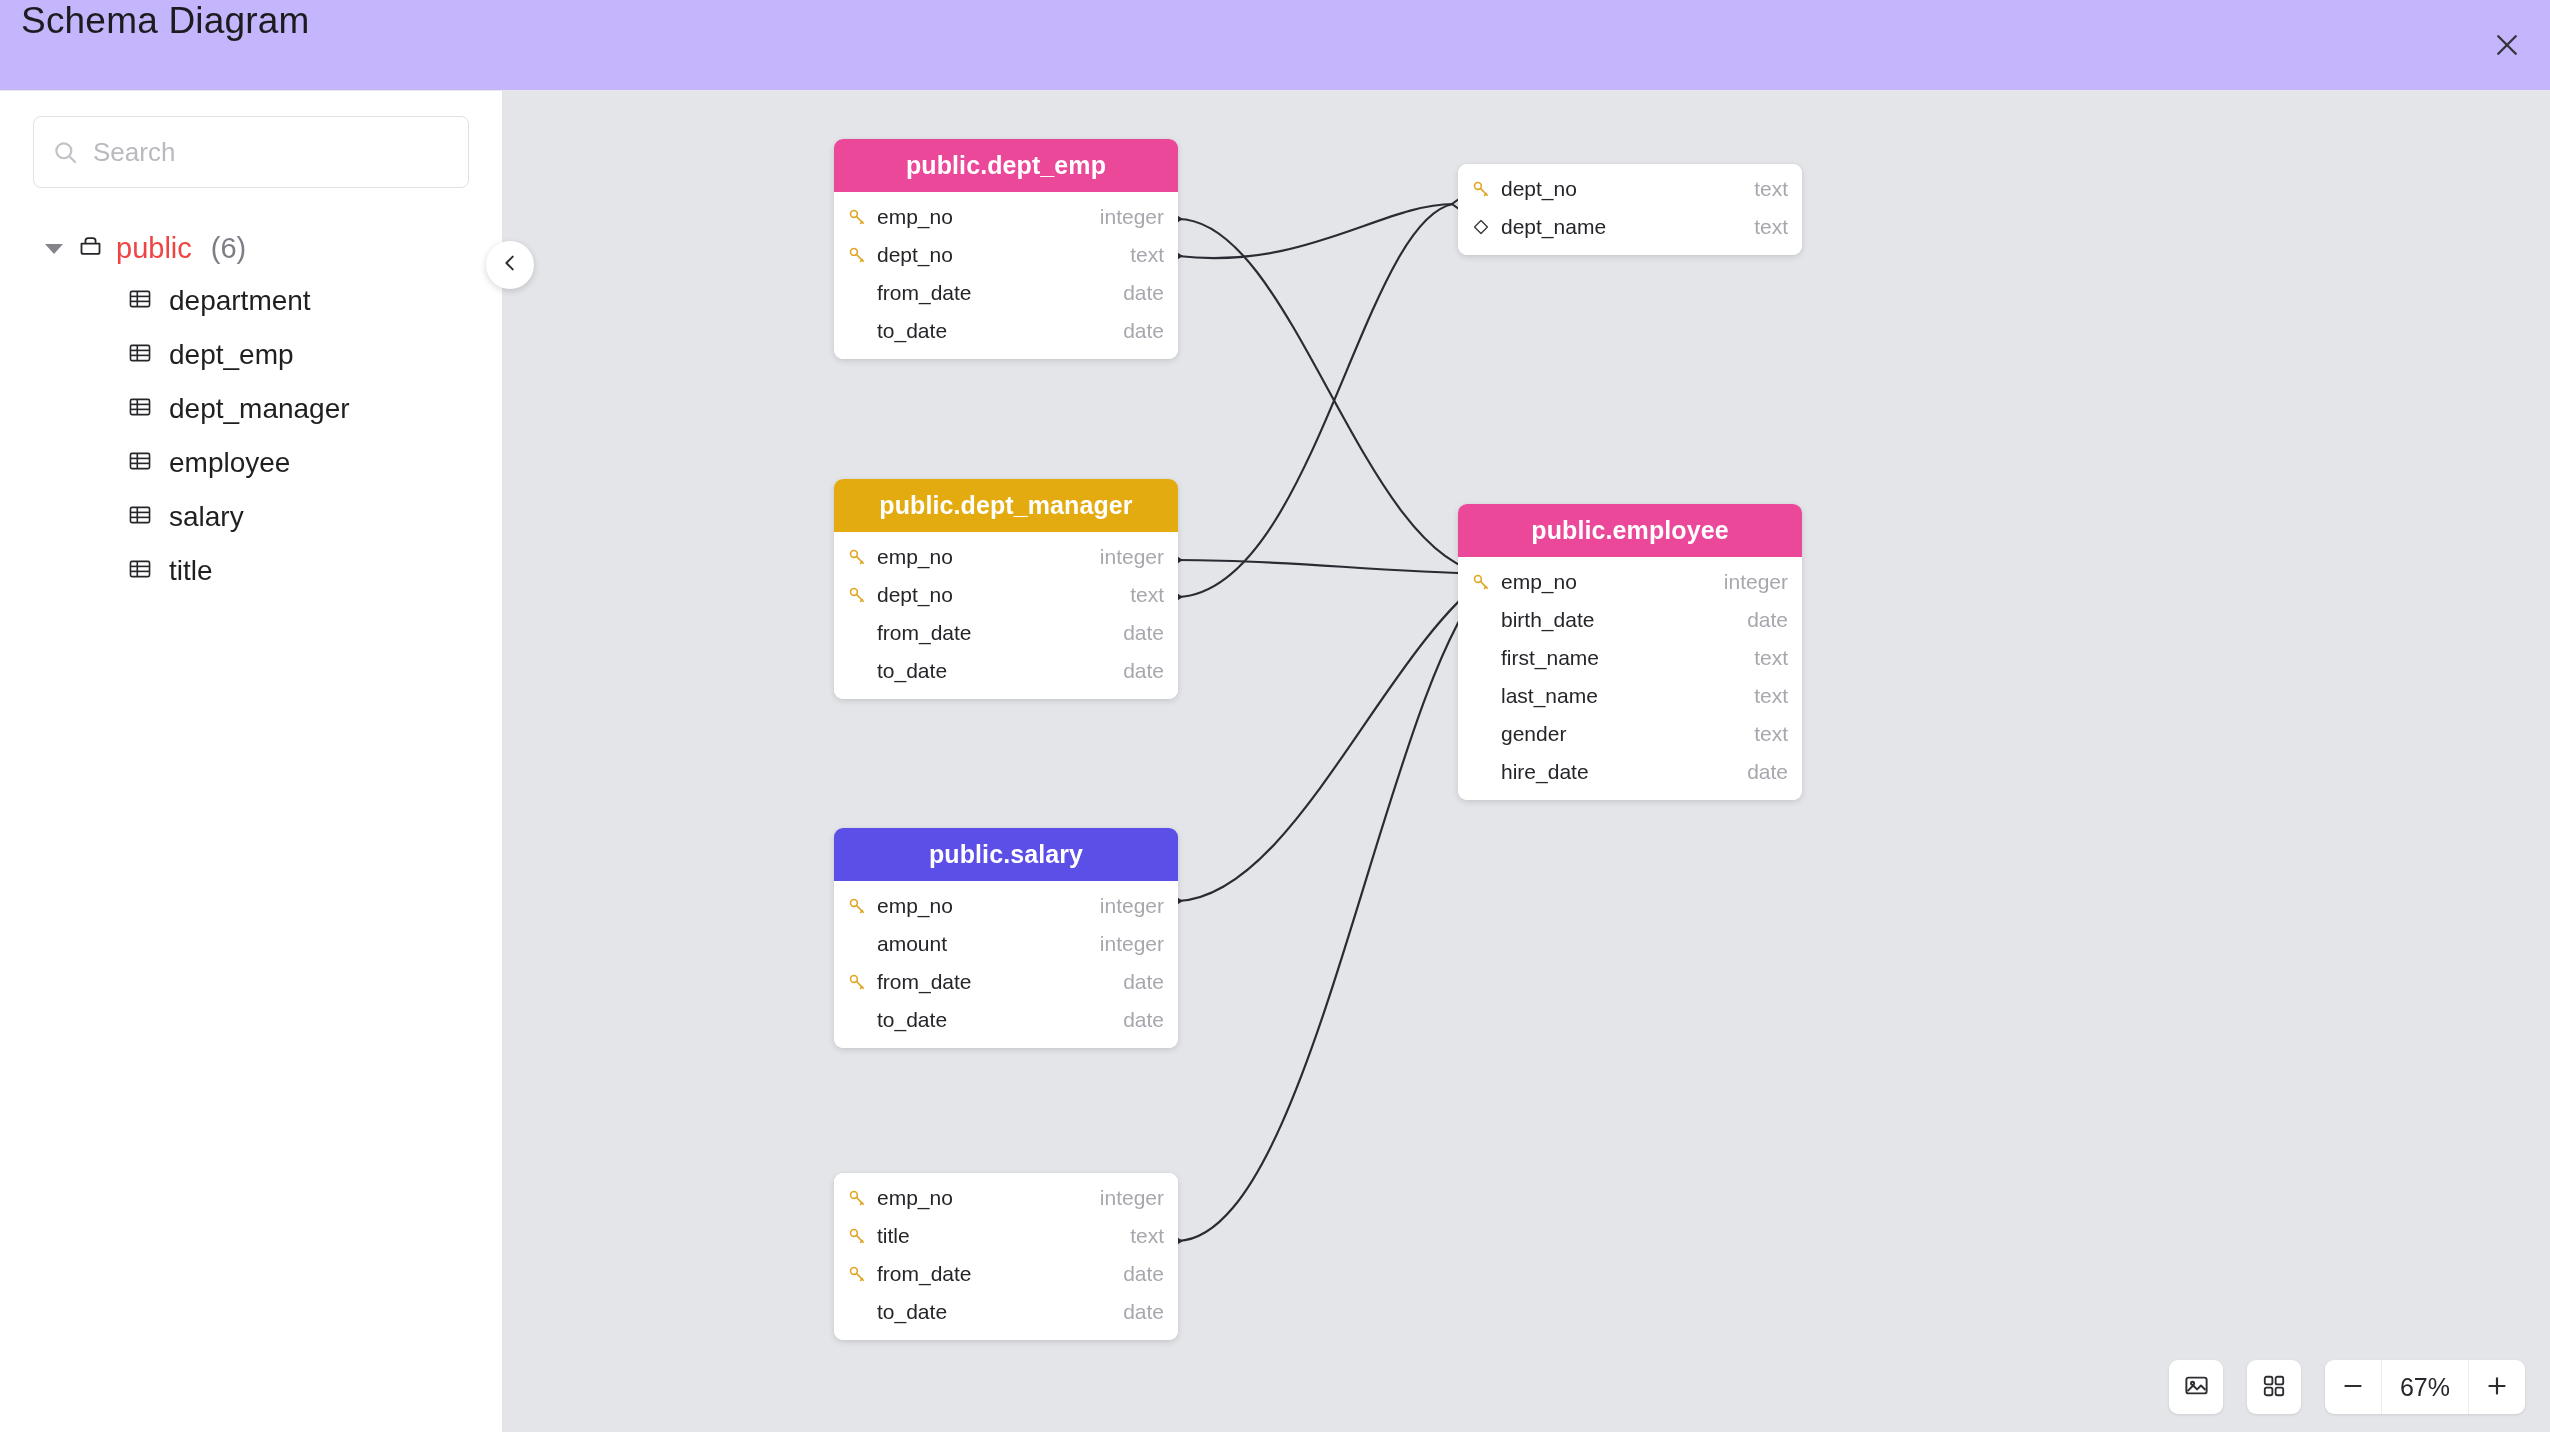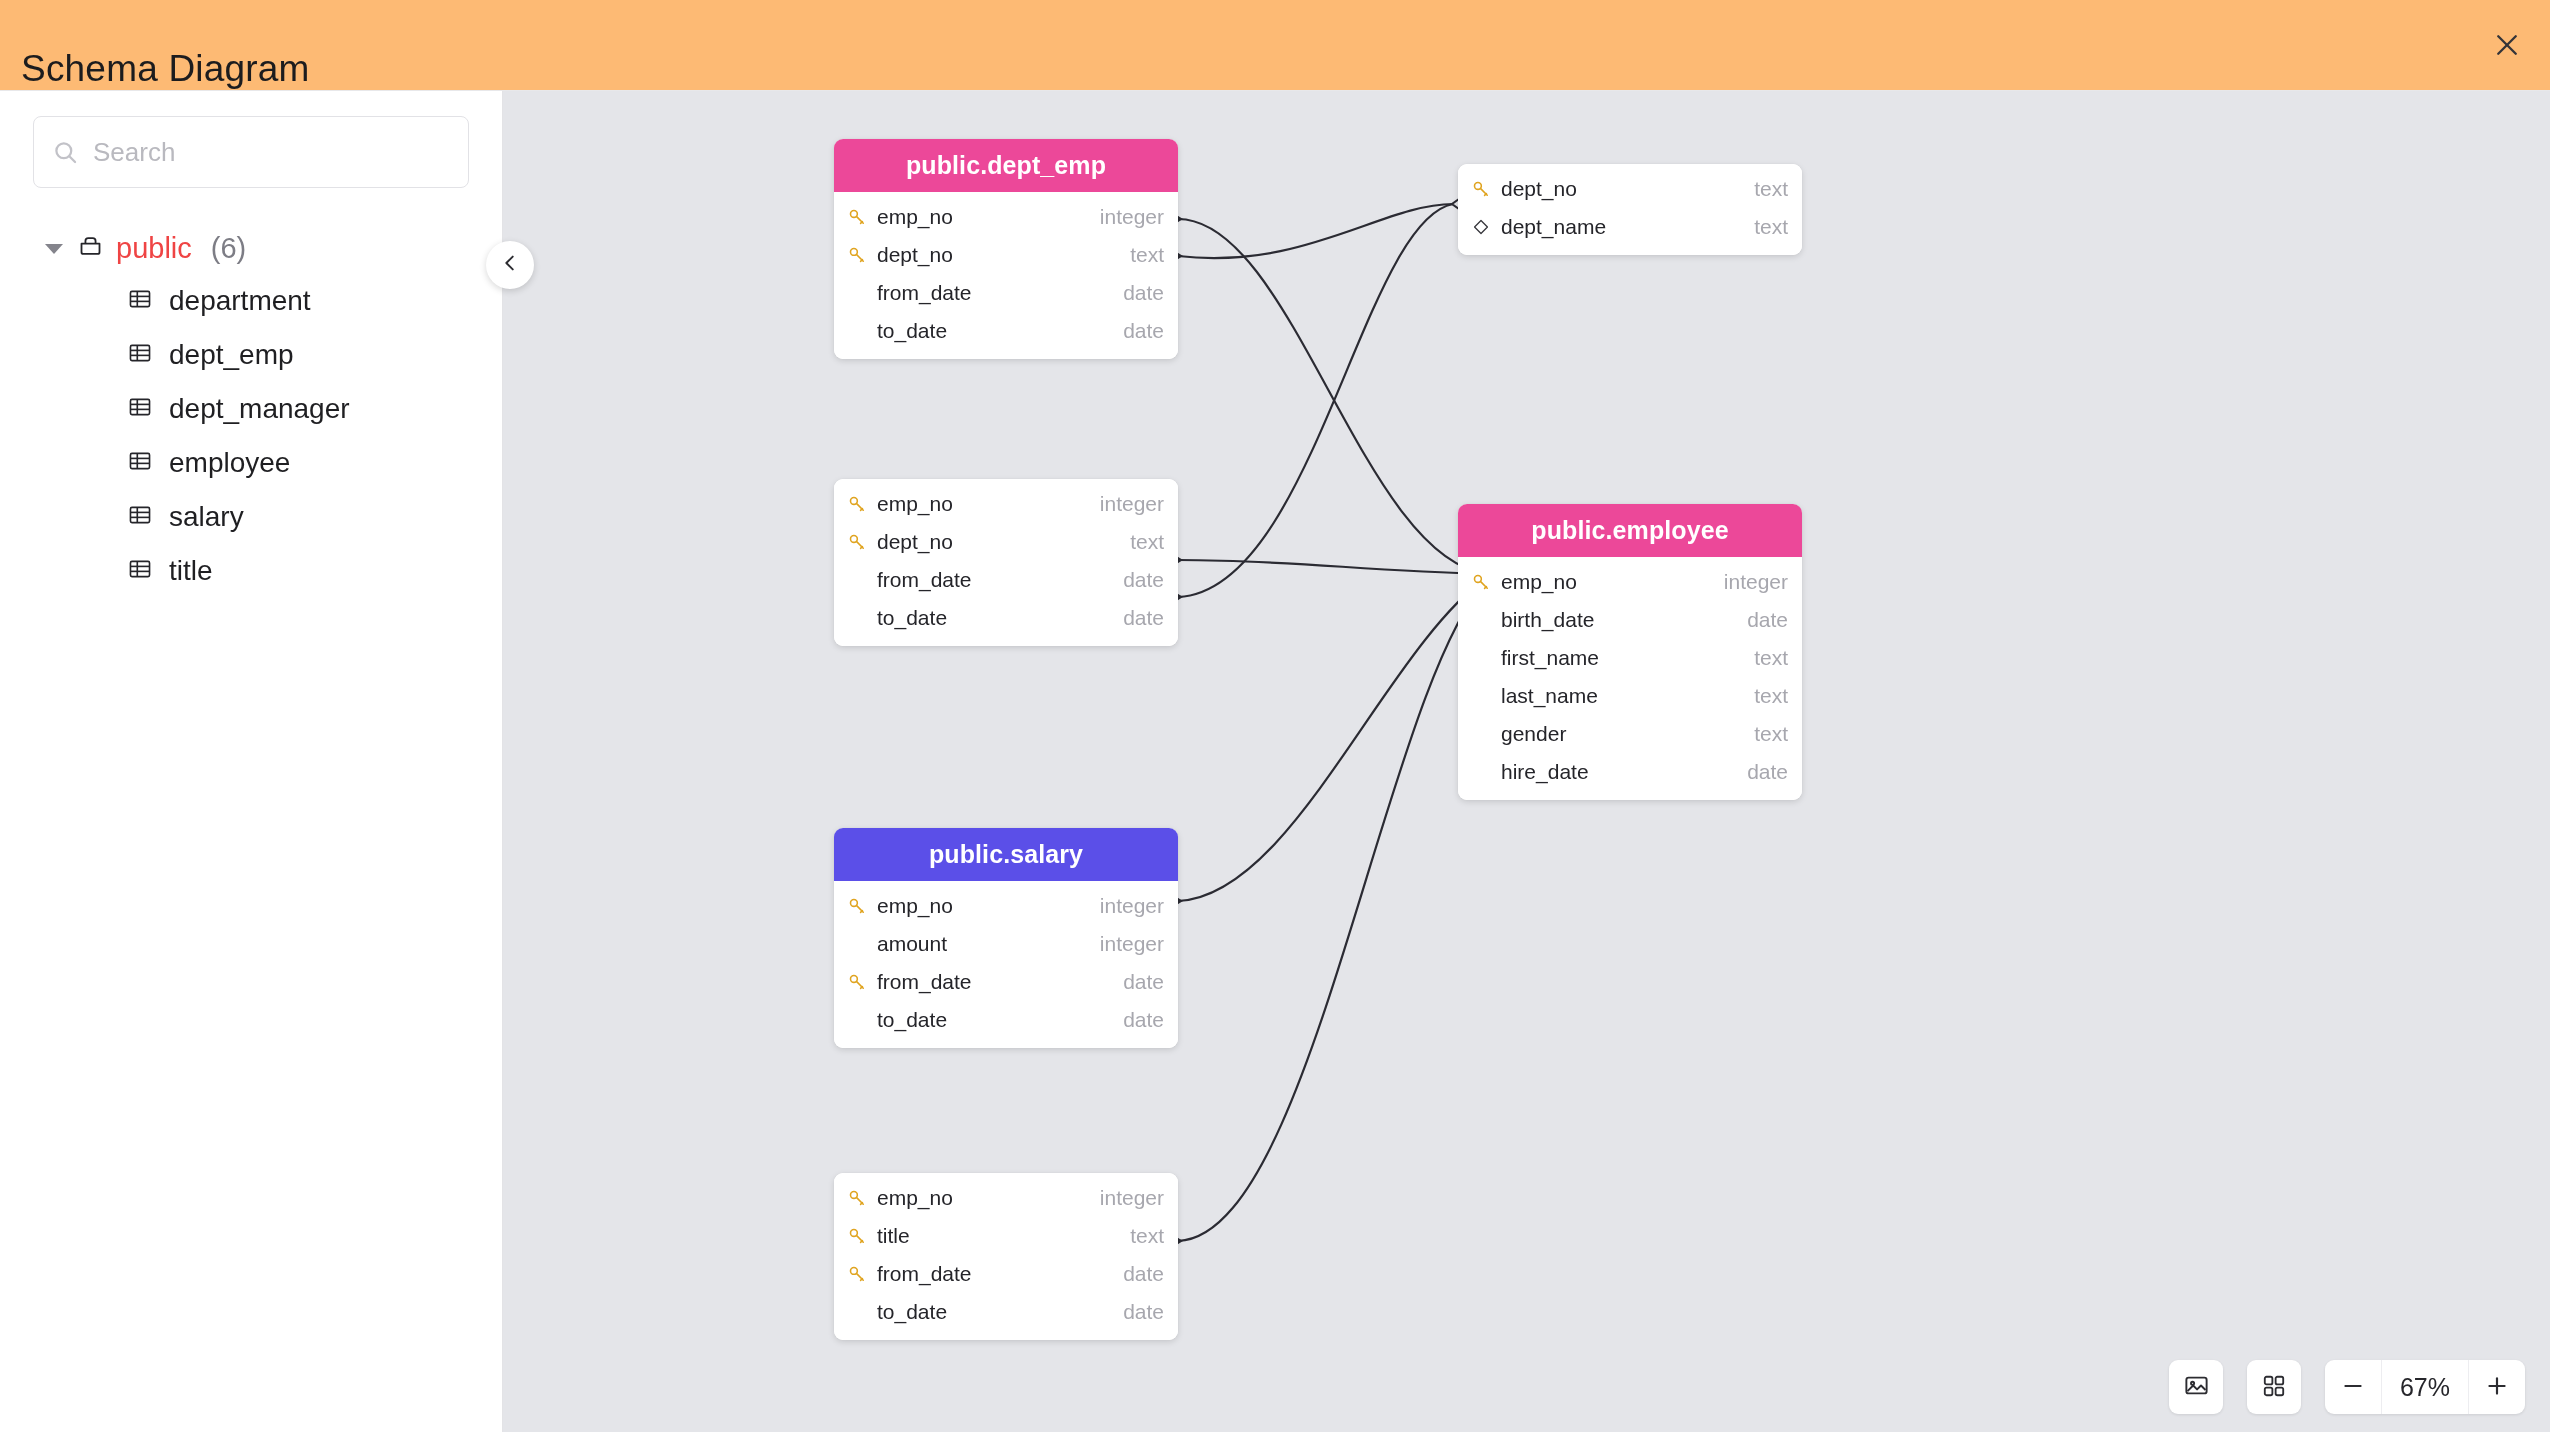--- a/index.html
+++ b/index.html
@@ -9,24 +9,24 @@
     background: #ffffff;
     overflow: hidden;
   }
   .app { position: relative; width: 2550px; height: 1432px; display: flex; flex-direction: column; }
 
   
   .header {
     position: relative;
     height: 91px;
     flex: 0 0 91px;
-    background: #fdba74;
+    background: #c4b5fd;
     border-bottom: 1px solid #e8e8ea;
     display: flex;
-    align-items: flex-end;
+    align-items: flex-start;
   }
   .header-title {
     font-size: 37px;
     font-weight: 400;
     color: #1c1c1e;
     letter-spacing: 0.2px;
     margin-left: 21px;
   }
   .close-btn {
     position: absolute;
@@ -392,20 +392,21 @@
                   <svg width="18" height="18" viewBox="0 0 24 24" fill="none" stroke="#35353b" stroke-width="1.7" stroke-linejoin="round">
                     <path d="M12 3.4L20.6 12 12 20.6 3.4 12z"></path>
                   </svg>
                 </span>
                 <span class="col-name">dept_name</span>
                 <span class="col-type">text</span>
               </div>
             </div>
           </div>
           <div class="node" style="left: 331px; top: 388px;">
+            <div class="node-header" style="background: rgb(227, 171, 15);">public.dept_manager</div>
             <div class="node-body">
               <div class="col-row">
                 <span class="col-icon">
                   <svg width="20" height="20" viewBox="0 0 24 24" fill="none" stroke="#e0a420" stroke-width="1.9" stroke-linecap="round" stroke-linejoin="round">
                     <circle cx="8.3" cy="8.3" r="4.1"></circle>
                     <path d="M11.3 11.3L19.5 19.5"></path>
                     <path d="M16.3 19.6l2.2-2.2"></path>
                   </svg>
                 </span>
                 <span class="col-name">emp_no</span>

